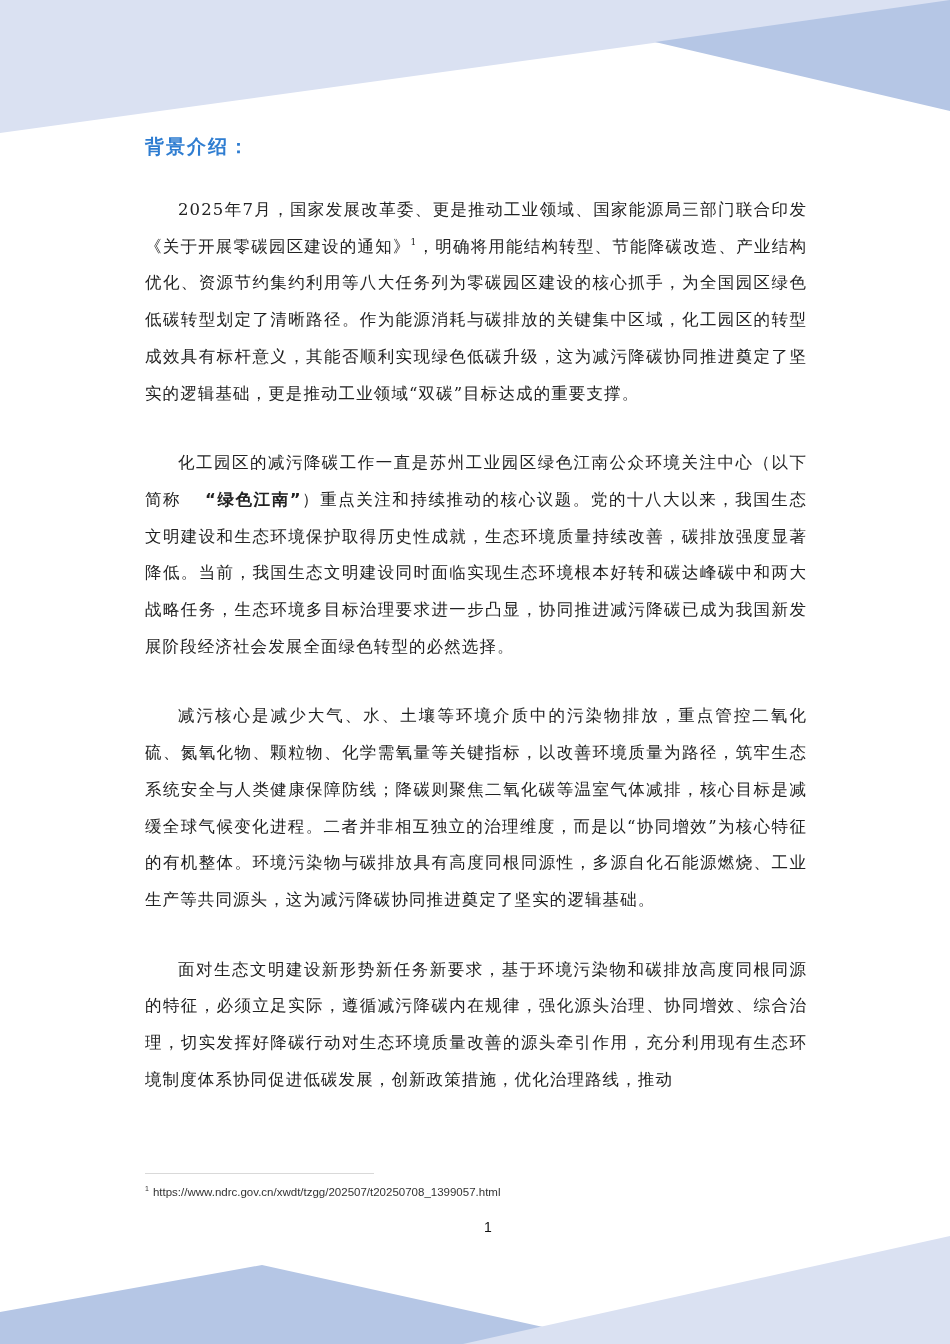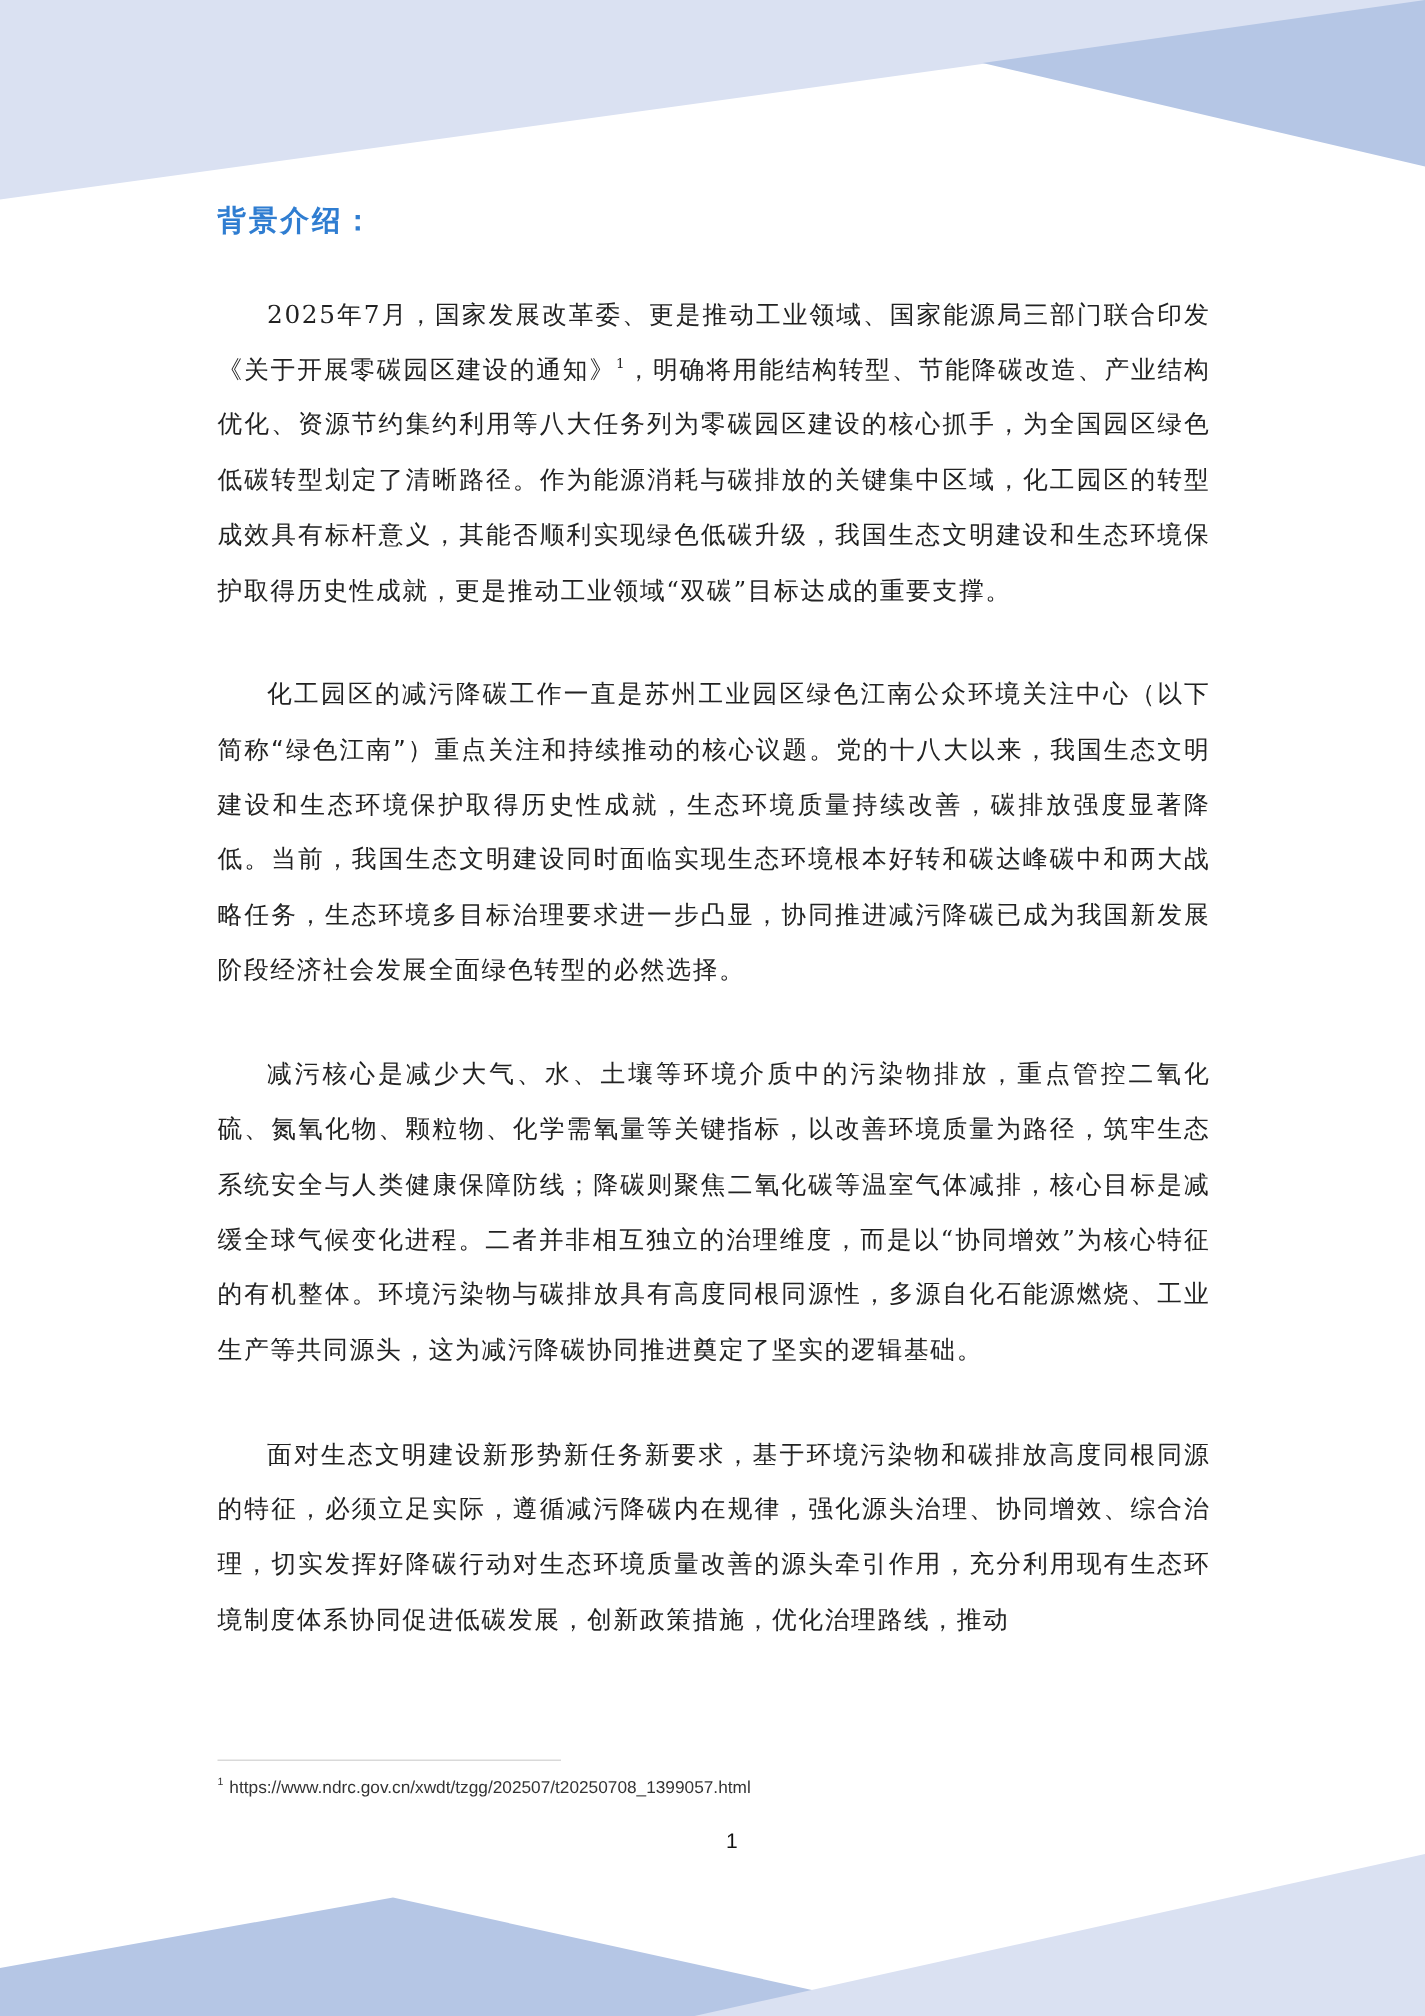--- a/index.html
+++ b/index.html
@@ -38,21 +38,21 @@
       width: 662px;
     }
     .para {
       margin: 0 0 33px 0;
       font-size: 16.5px;
       line-height: 36.7px;
       text-indent: 2em;
       text-align: justify;
       letter-spacing: 1.1px;
     }
-    .para .bold { font-weight: normal; font-family: "DejaVu Sans", "Liberation Sans", sans-serif; }
+    .para .bold { font-weight: bold; font-family: "DejaVu Sans", "Liberation Sans", sans-serif; margin-left: 24px; }
     .para sup { font-size: 9px; line-height: 0; vertical-align: 7px; }
     .footnote-rule {
       position: absolute;
       left: 145px;
       top: 1173px;
       width: 229px;
       height: 1px;
       background: #d9d9d9;
     }
     .footnote {
@@ -81,21 +81,21 @@
   <polygon points="0,0 950,0 950,2 0,133" fill="#dae1f2"></polygon>
   <polygon points="655,42 950,0 950,111" fill="#b5c6e5"></polygon>
   <polygon points="0,1312 262,1265 620,1344 0,1344" fill="#b5c6e5"></polygon>
   <polygon points="463,1344 950,1236 950,1344" fill="#dae1f2"></polygon>
 </svg>
 
 <div class="page-content">
   <h2 class="heading">背景介绍：</h2>
 
   <div class="body-text">
-    <p class="para"><span>2025年7月，国家发展改革委、更是推动工业领域、国家能源局三部门联合印发《关于开展零碳园区建设的通知》</span><sup>1</sup><span>，明确将用能结构转型、节能降碳改造、产业结构优化、资源节约集约利用等八大任务列为零碳园区建设的核心抓手，为全国园区绿色低碳转型划定了清晰路径。作为能源消耗与碳排放的关键集中区域，化工园区的转型成效具有标杆意义，其能否顺利实现绿色低碳升级，我国生态文明建设和生态环境保护取得历史性成就，更是推动工业领域“双碳”目标达成的重要支撑。</span></p>
+    <p class="para"><span>2025年7月，国家发展改革委、更是推动工业领域、国家能源局三部门联合印发《关于开展零碳园区建设的通知》</span><sup>1</sup><span>，明确将用能结构转型、节能降碳改造、产业结构优化、资源节约集约利用等八大任务列为零碳园区建设的核心抓手，为全国园区绿色低碳转型划定了清晰路径。作为能源消耗与碳排放的关键集中区域，化工园区的转型成效具有标杆意义，其能否顺利实现绿色低碳升级，这为减污降碳协同推进奠定了坚实的逻辑基础，更是推动工业领域“双碳”目标达成的重要支撑。</span></p>
 
     <p class="para"><span>化工园区的减污降碳工作一直是苏州工业园区绿色江南公众环境关注中心（以下简称</span><span class="bold">“绿色江南”</span><span>）重点关注和持续推动的核心议题。党的十八大以来，我国生态文明建设和生态环境保护取得历史性成就，生态环境质量持续改善，碳排放强度显著降低。当前，我国生态文明建设同时面临实现生态环境根本好转和碳达峰碳中和两大战略任务，生态环境多目标治理要求进一步凸显，协同推进减污降碳已成为我国新发展阶段经济社会发展全面绿色转型的必然选择。</span></p>
 
     <p class="para">减污核心是减少大气、水、土壤等环境介质中的污染物排放，重点管控二氧化硫、氮氧化物、颗粒物、化学需氧量等关键指标，以改善环境质量为路径，筑牢生态系统安全与人类健康保障防线；降碳则聚焦二氧化碳等温室气体减排，核心目标是减缓全球气候变化进程。二者并非相互独立的治理维度，而是以“协同增效”为核心特征的有机整体。环境污染物与碳排放具有高度同根同源性，多源自化石能源燃烧、工业生产等共同源头，这为减污降碳协同推进奠定了坚实的逻辑基础。</p>
 
     <p class="para">面对生态文明建设新形势新任务新要求，基于环境污染物和碳排放高度同根同源的特征，必须立足实际，遵循减污降碳内在规律，强化源头治理、协同增效、综合治理，切实发挥好降碳行动对生态环境质量改善的源头牵引作用，充分利用现有生态环境制度体系协同促进低碳发展，创新政策措施，优化治理路线，推动</p>
   </div>
 </div>
 
 <div class="footnote-rule"></div>

